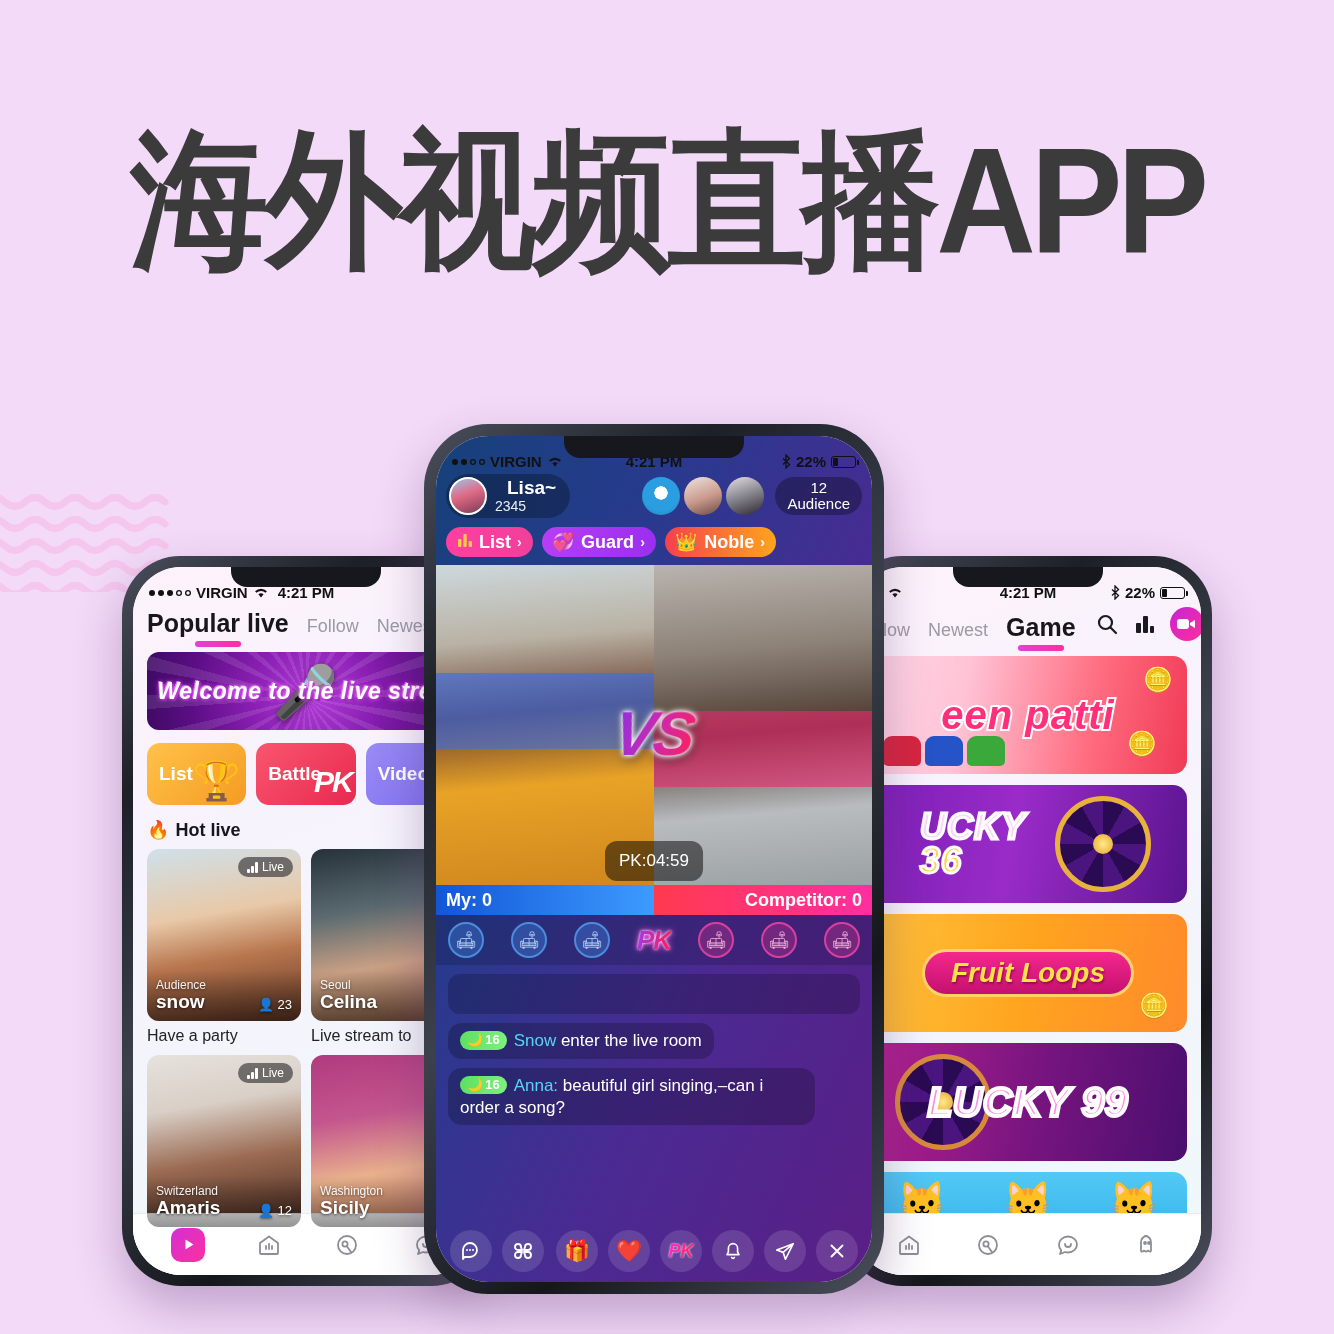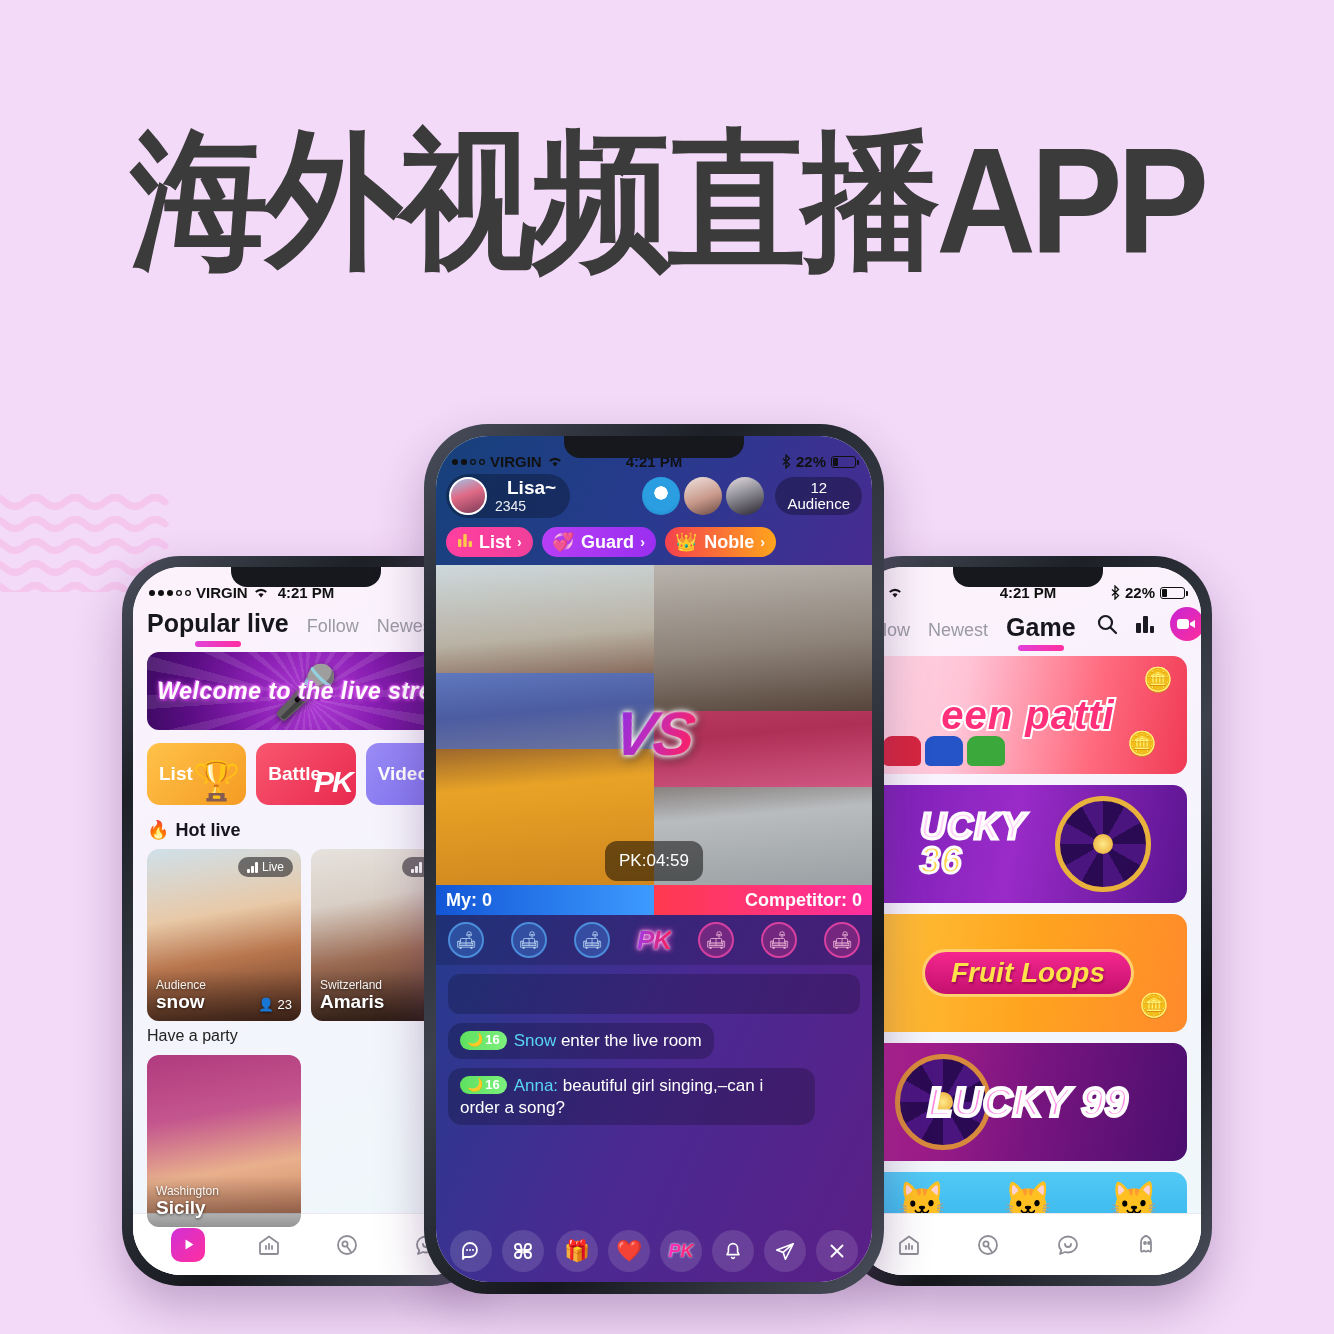--- a/index.html
+++ b/index.html
@@ -418,20 +418,30 @@
             <div class="meta">
               <div class="loc">Audience</div>
               <div class="nm">snow</div>
               <div class="viewers">👤<span>23</span></div>
             </div>
           </div>
           <div class="caption">Have a party</div>
         </div>
         <div class="livecard">
           <div class="thumb">
+            <div class="ph" style="background:linear-gradient(170deg,#26313a 0%,#5a6a70 35%,#c9a084 65%,#8b5e44 100%)"></div>
+            <div class="meta">
+              <div class="loc">Seoul</div>
+              <div class="nm">Celina</div>
+            </div>
+          </div>
+          <div class="caption">Live stream to</div>
+        </div>
+        <div class="livecard">
+          <div class="thumb">
             <div class="ph" style="background:linear-gradient(170deg,#e6e2dd 0%,#d9cfc6 30%,#9a6a52 60%,#41261c 100%)"></div>
             <div class="live-tag">
               <span class="bars">
                   <i style="height:4px"></i>
                   <i style="height:7px"></i>
                   <i style="height:11px"></i>
                 </span>
               <span>Live</span>
             </div>
             <div class="meta">

